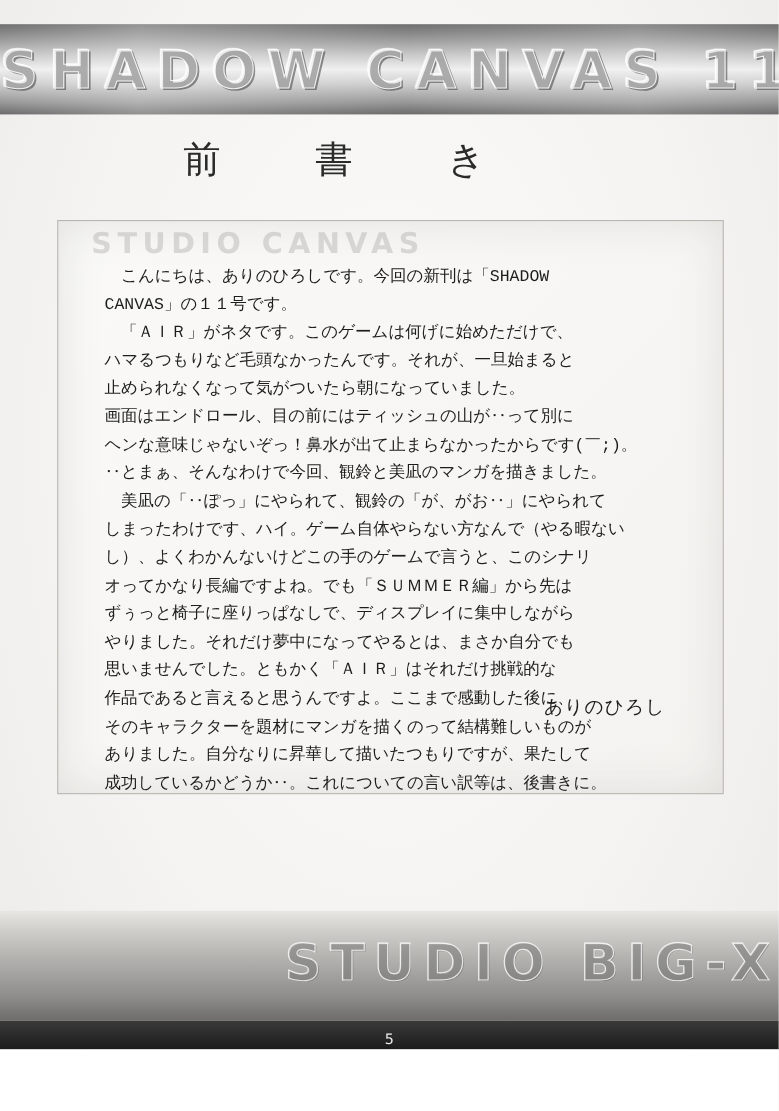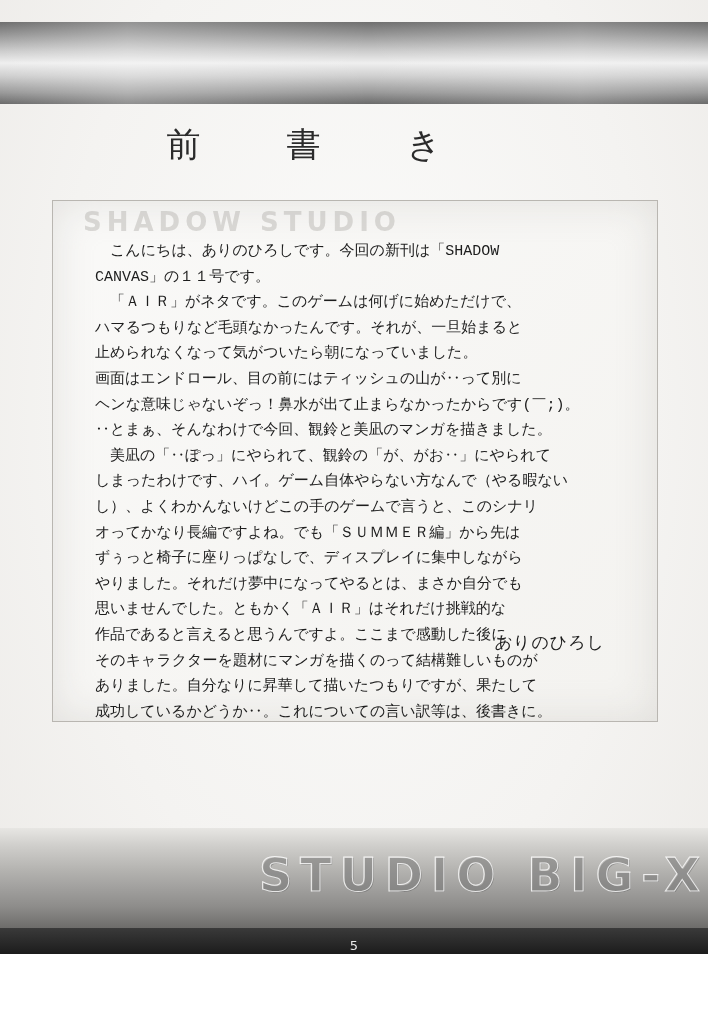--- a/index.html
+++ b/index.html
@@ -162,26 +162,27 @@
     background: #ffffff;
   }
 </style>
 </head>
 <body>
 
 <div class="page">
 
   <div class="top-band">
     <div class="top-band-inner"></div>
+    <div class="banner-title">SHADOW CANVAS 11</div>
   </div>
 
   <div class="section-heading">前　書　き</div>
 
   <div class="text-frame">
-    <div class="ghost-text">SHADOW STUDIO</div>
+    <div class="ghost-text">STUDIO CANVAS</div>
 
     <div class="body-copy">　こんにちは、ありのひろしです。今回の新刊は「SHADOW
 CANVAS」の１１号です。
 　「ＡＩＲ」がネタです。このゲームは何げに始めただけで、
 ハマるつもりなど毛頭なかったんです。それが、一旦始まると
 止められなくなって気がついたら朝になっていました。
 画面はエンドロール、目の前にはティッシュの山が‥って別に
 ヘンな意味じゃないぞっ！鼻水が出て止まらなかったからです(￣;)。
 ‥とまぁ、そんなわけで今回、観鈴と美凪のマンガを描きました。
 　美凪の「‥ぽっ」にやられて、観鈴の「が、がお‥」にやられて

